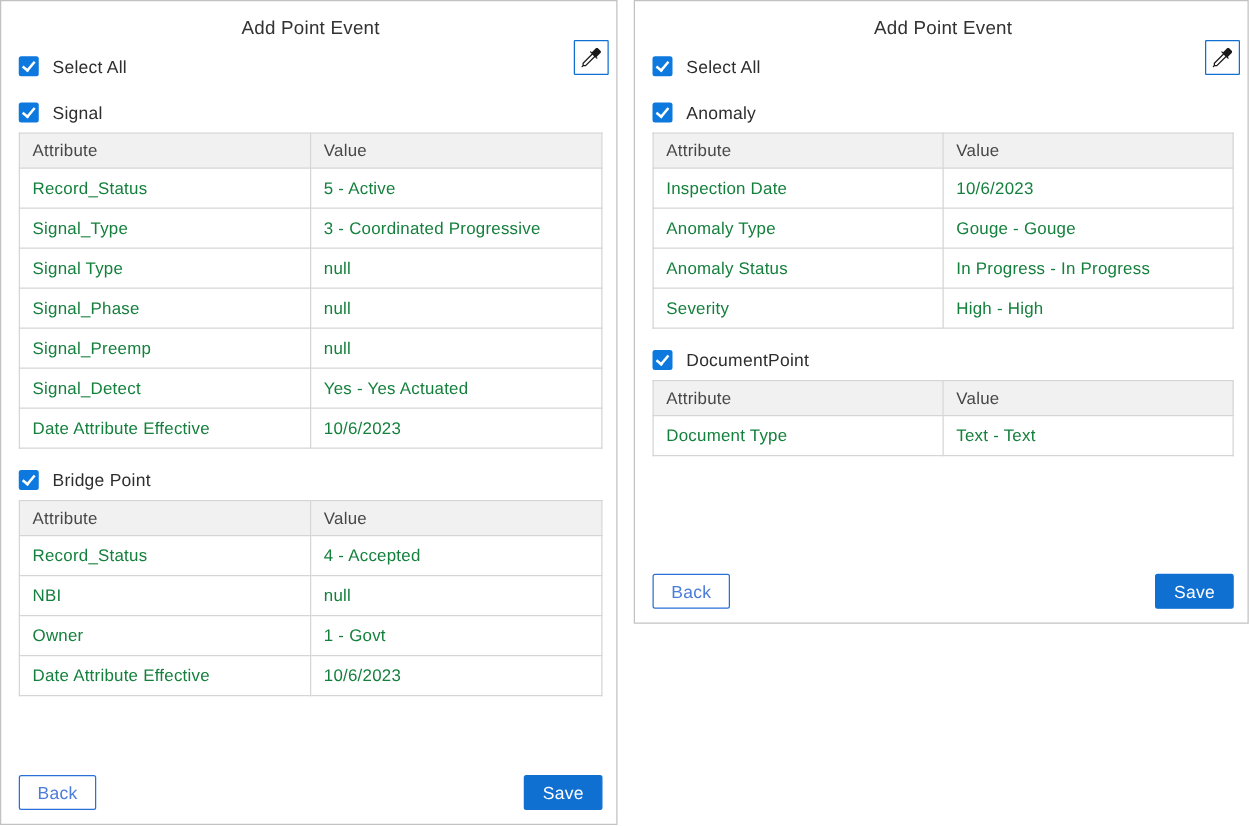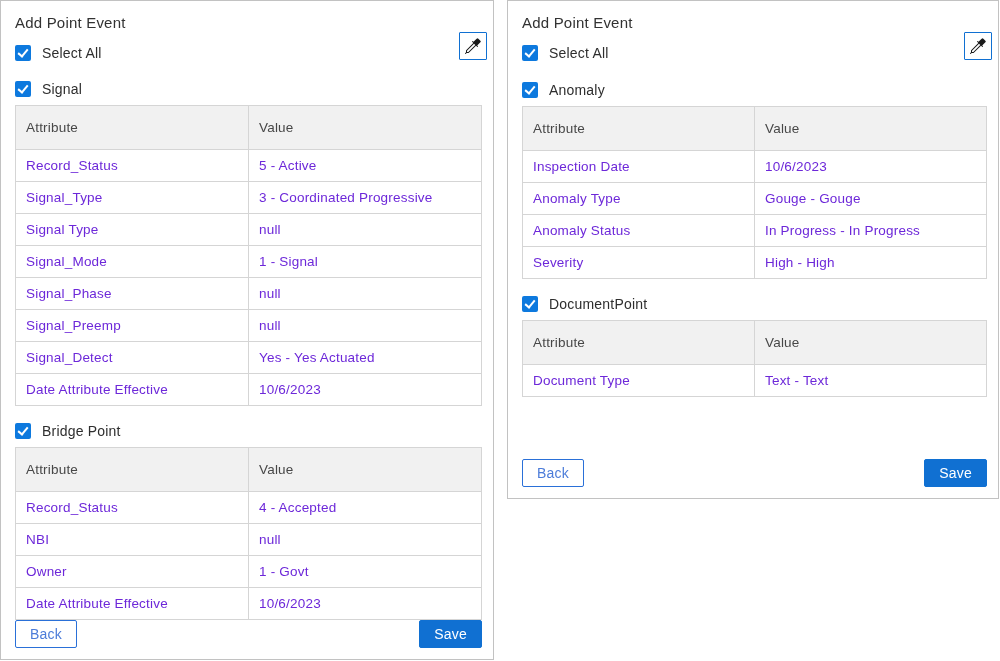--- a/index.html
+++ b/index.html
@@ -21,20 +21,21 @@
   }
   .panel-left  { left: 0;     top: 0; width: 494px; height: 660px; }
   .panel-right { left: 507px; top: 0; width: 492px; height: 499px; }
 
   .panel-title {
     font-size: 15px;
     font-weight: 400;
     color: #323232;
     letter-spacing: .2px;
     margin-bottom: 13px;
+    text-align: center;
   }
 
   .check-row { display: flex; align-items: center; height: 18px; }
   .checkbox {
     width: 16px; height: 16px;
     border-radius: 2px;
     background: #0d79de;
     position: relative;
     flex: none;
     cursor: pointer;
@@ -82,24 +83,24 @@
     font-weight: 400;
     font-size: 13.5px;
     padding: 0 10px;
     letter-spacing: .2px;
     overflow: hidden;
     white-space: nowrap;
   }
   .attr-table thead th {
     background: #f1f1f1;
     color: #474747;
-    height: 44px;
+    height: 28px;
   }
   .attr-table tbody td {
-    color: #6d28d9;
+    color: #15803d;
     height: 32px;
     background: #fff;
   }
 
   .footer {
     margin-top: auto;
     display: flex;
     align-items: center;
     justify-content: space-between;
     padding: 0 0 0 0;
@@ -162,24 +163,20 @@
                 <td>Record_Status</td>
                 <td>5 - Active</td>
               </tr>
               <tr>
                 <td>Signal_Type</td>
                 <td>3 - Coordinated Progressive</td>
               </tr>
               <tr>
                 <td>Signal Type</td>
                 <td>null</td>
-              </tr>
-              <tr>
-                <td>Signal_Mode</td>
-                <td>1 - Signal</td>
               </tr>
               <tr>
                 <td>Signal_Phase</td>
                 <td>null</td>
               </tr>
               <tr>
                 <td>Signal_Preemp</td>
                 <td>null</td>
               </tr>
               <tr>

